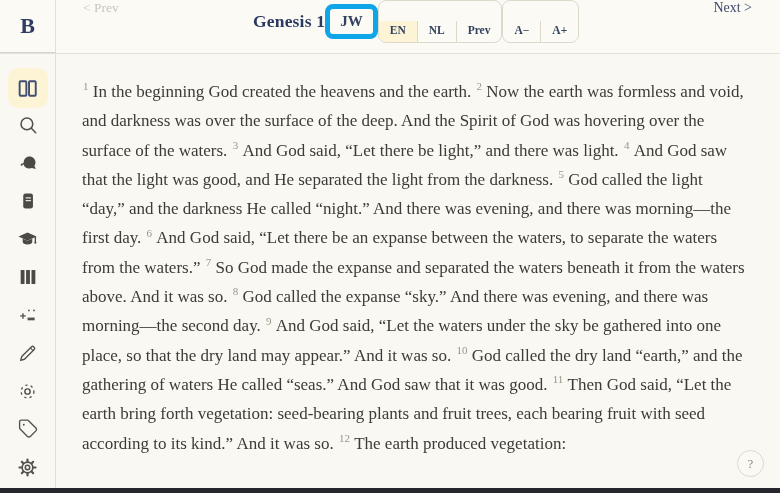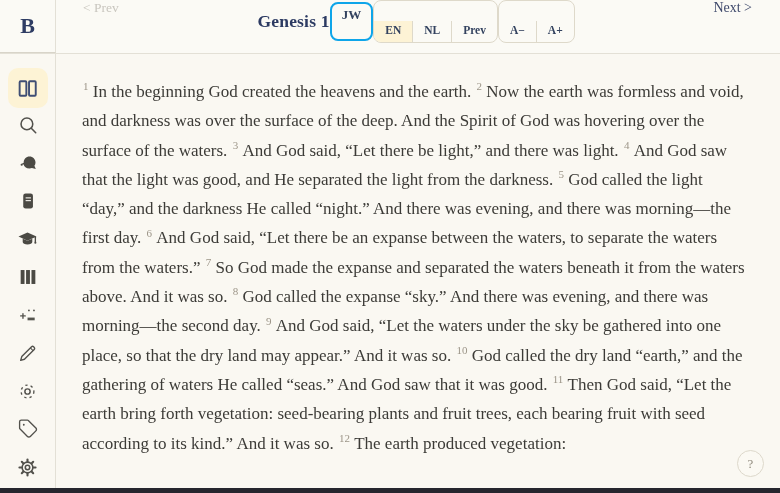--- a/index.html
+++ b/index.html
@@ -19,23 +19,23 @@
     display:flex; align-items:center; justify-content:center;
     font-weight:bold; font-size:22px; color:#2e3c63;
   }
   .header-main { flex:1; display:flex; align-items:flex-start; padding:0 28px 0 27px; }
   .prev-link { color:#c9c6bf; font-size:13.5px; white-space:nowrap; cursor:default; }
   .next-link { color:#3e486b; font-size:14px; white-space:nowrap; cursor:pointer; }
   .center-cluster { flex:1; display:flex; justify-content:center; align-items:center; }
   .chapter-title { font-size:17.5px; font-weight:bold; color:#2c3a62; letter-spacing:0.2px; }
 
   .pill-btn {
-    font-family:inherit; font-weight:bold; font-size:13px; color:#33425f;
-    background:transparent; border:2px solid #0ea5e9; border-radius:8px;
-    padding:3px 10px 16px; cursor:pointer; line-height:1.2;
+    font-family:inherit; font-weight:bold; font-size:15px; color:#33425f;
+    background:transparent; border:5px solid #0ea5e9; border-radius:8px;
+    padding:3px 10px 4px; cursor:pointer; line-height:1.2;
   }
   .seg-group { display:flex; border:1px solid #ded9ca; border-radius:8px; overflow:hidden; background:transparent; }
   .seg-btn {
     font-family:inherit; font-weight:bold; font-size:11.5px; color:#33425f;
     background:transparent; border:none; border-right:1px solid #ded9ca;
     padding:3px 11px 4px; cursor:pointer; line-height:1.2;margin-top:20px;
   }
   .seg-btn:last-child { border-right:none; }
   .seg-btn.active { background:#fdf3d5; }
 

